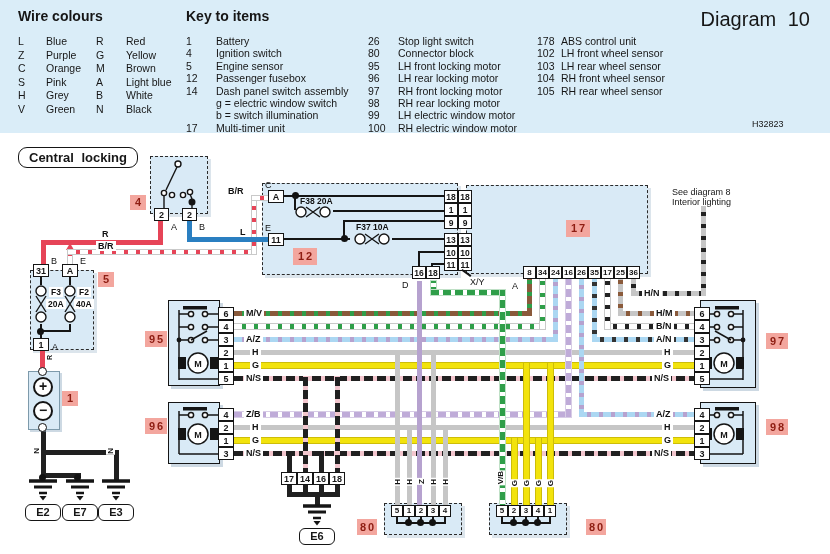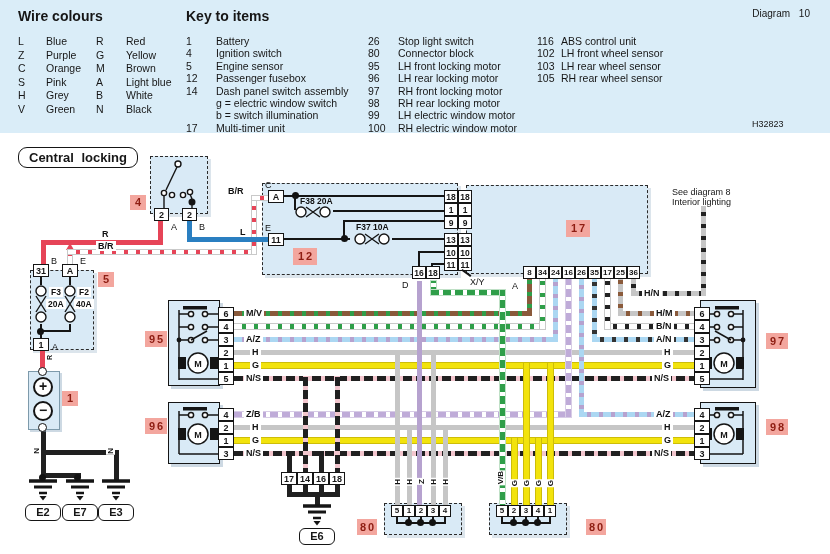--- a/index.html
+++ b/index.html
@@ -234,37 +234,41 @@
         <span style="width:30px">99</span>
         <span>LH electric window motor</span>
       </div>
     <div class="keyRow">
         <span style="width:30px">100</span>
         <span>RH electric window motor</span>
       </div>
   </div>
   <div class="abs" style="left:537px;top:35px;width:150px">
     <div class="keyRow">
-        <span style="width:24px">116</span>
+        <span style="width:24px">178</span>
         <span>ABS control unit</span>
       </div>
     <div class="keyRow">
         <span style="width:24px">102</span>
         <span>LH front wheel sensor</span>
       </div>
     <div class="keyRow">
         <span style="width:24px">103</span>
         <span>LH rear wheel sensor</span>
       </div>
     <div class="keyRow">
+        <span style="width:24px">104</span>
+        <span>RH front wheel sensor</span>
+      </div>
+    <div class="keyRow">
         <span style="width:24px">105</span>
         <span>RH rear wheel sensor</span>
       </div>
   </div>
-  <div class="abs" style="left:660px;top:8px;width:150px;text-align:right;font-size:10px;word-spacing:6px">Diagram 10</div>
+  <div class="abs" style="left:660px;top:8px;width:150px;text-align:right;font-size:20px;word-spacing:6px">Diagram 10</div>
   <div class="abs small" style="left:752px;top:119px">H32823</div>
 
   <div class="sect" style="left:18px;top:147px">Central locking</div>
 
   <div class="cbox" style="left:150px;top:156px;width:58px;height:58px"></div>
   <div class="cbox" style="left:30px;top:270px;width:64px;height:80px"></div>
   <div class="cbox" style="left:262px;top:183px;width:196px;height:92px"></div>
   <div class="cbox" style="left:466px;top:185px;width:182px;height:89px"></div>
   <div class="cbox" style="left:384px;top:503px;width:78px;height:32px"></div>
   <div class="cbox" style="left:489px;top:503px;width:78px;height:32px"></div>

